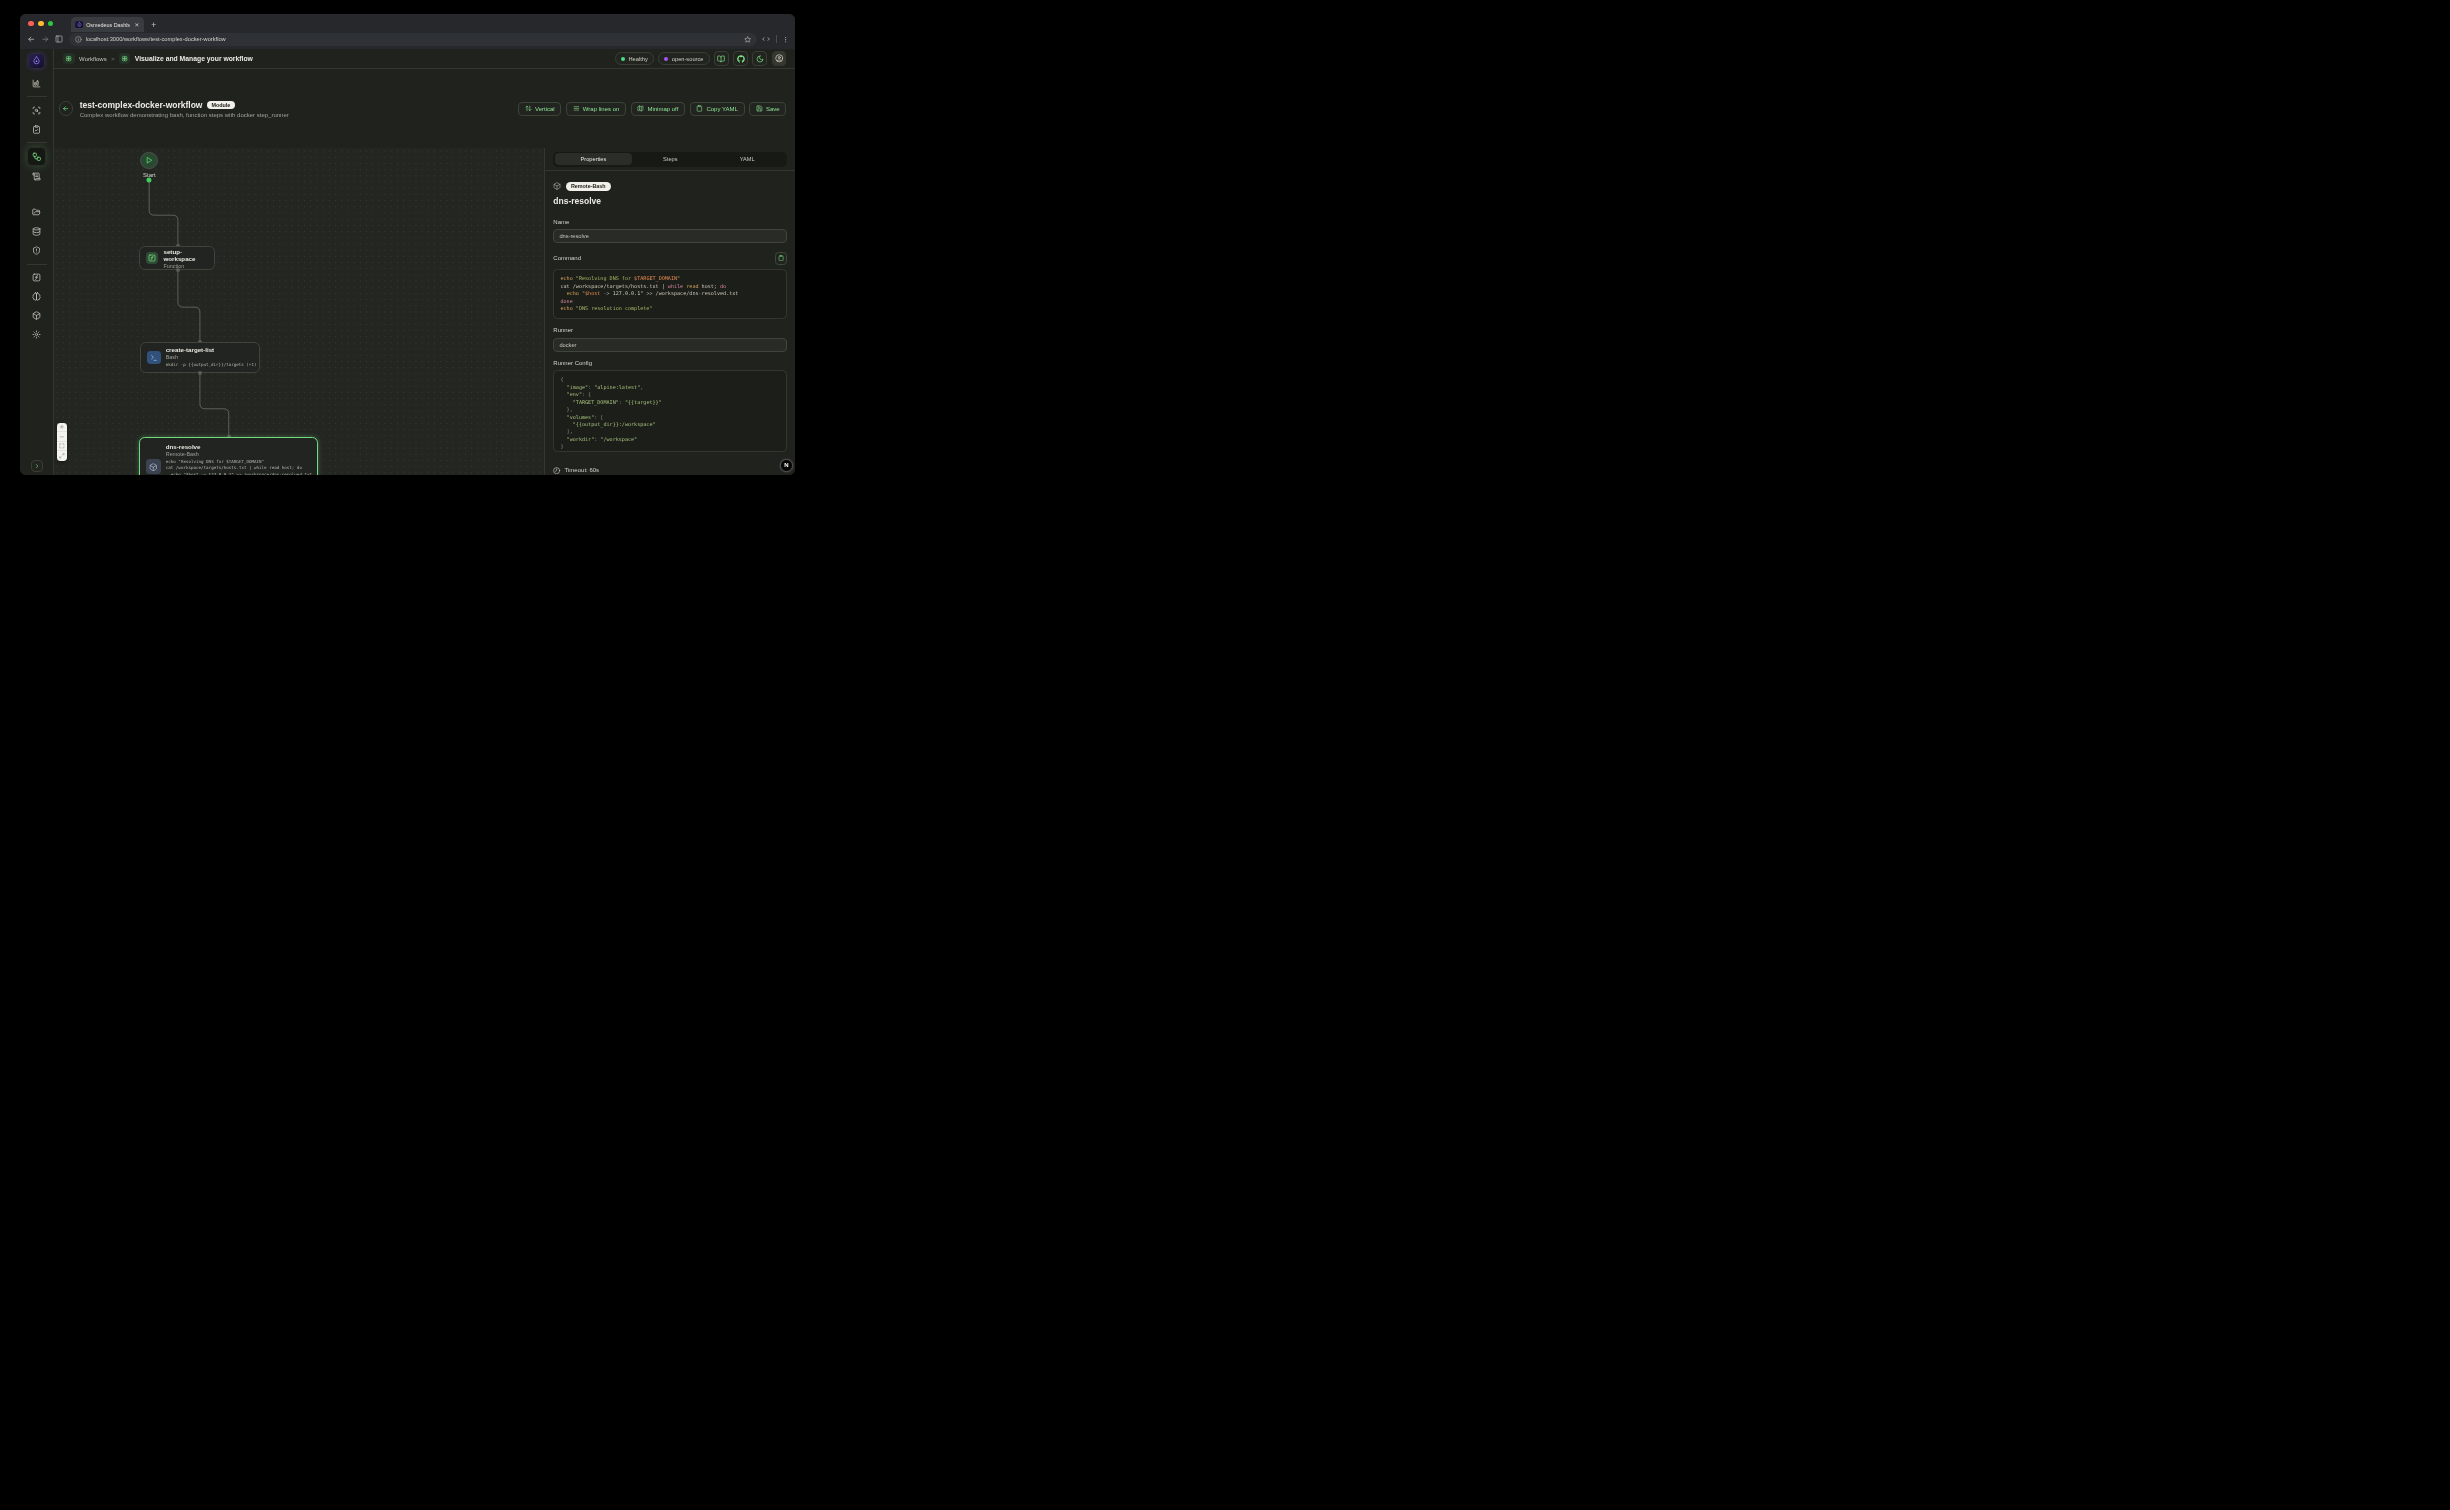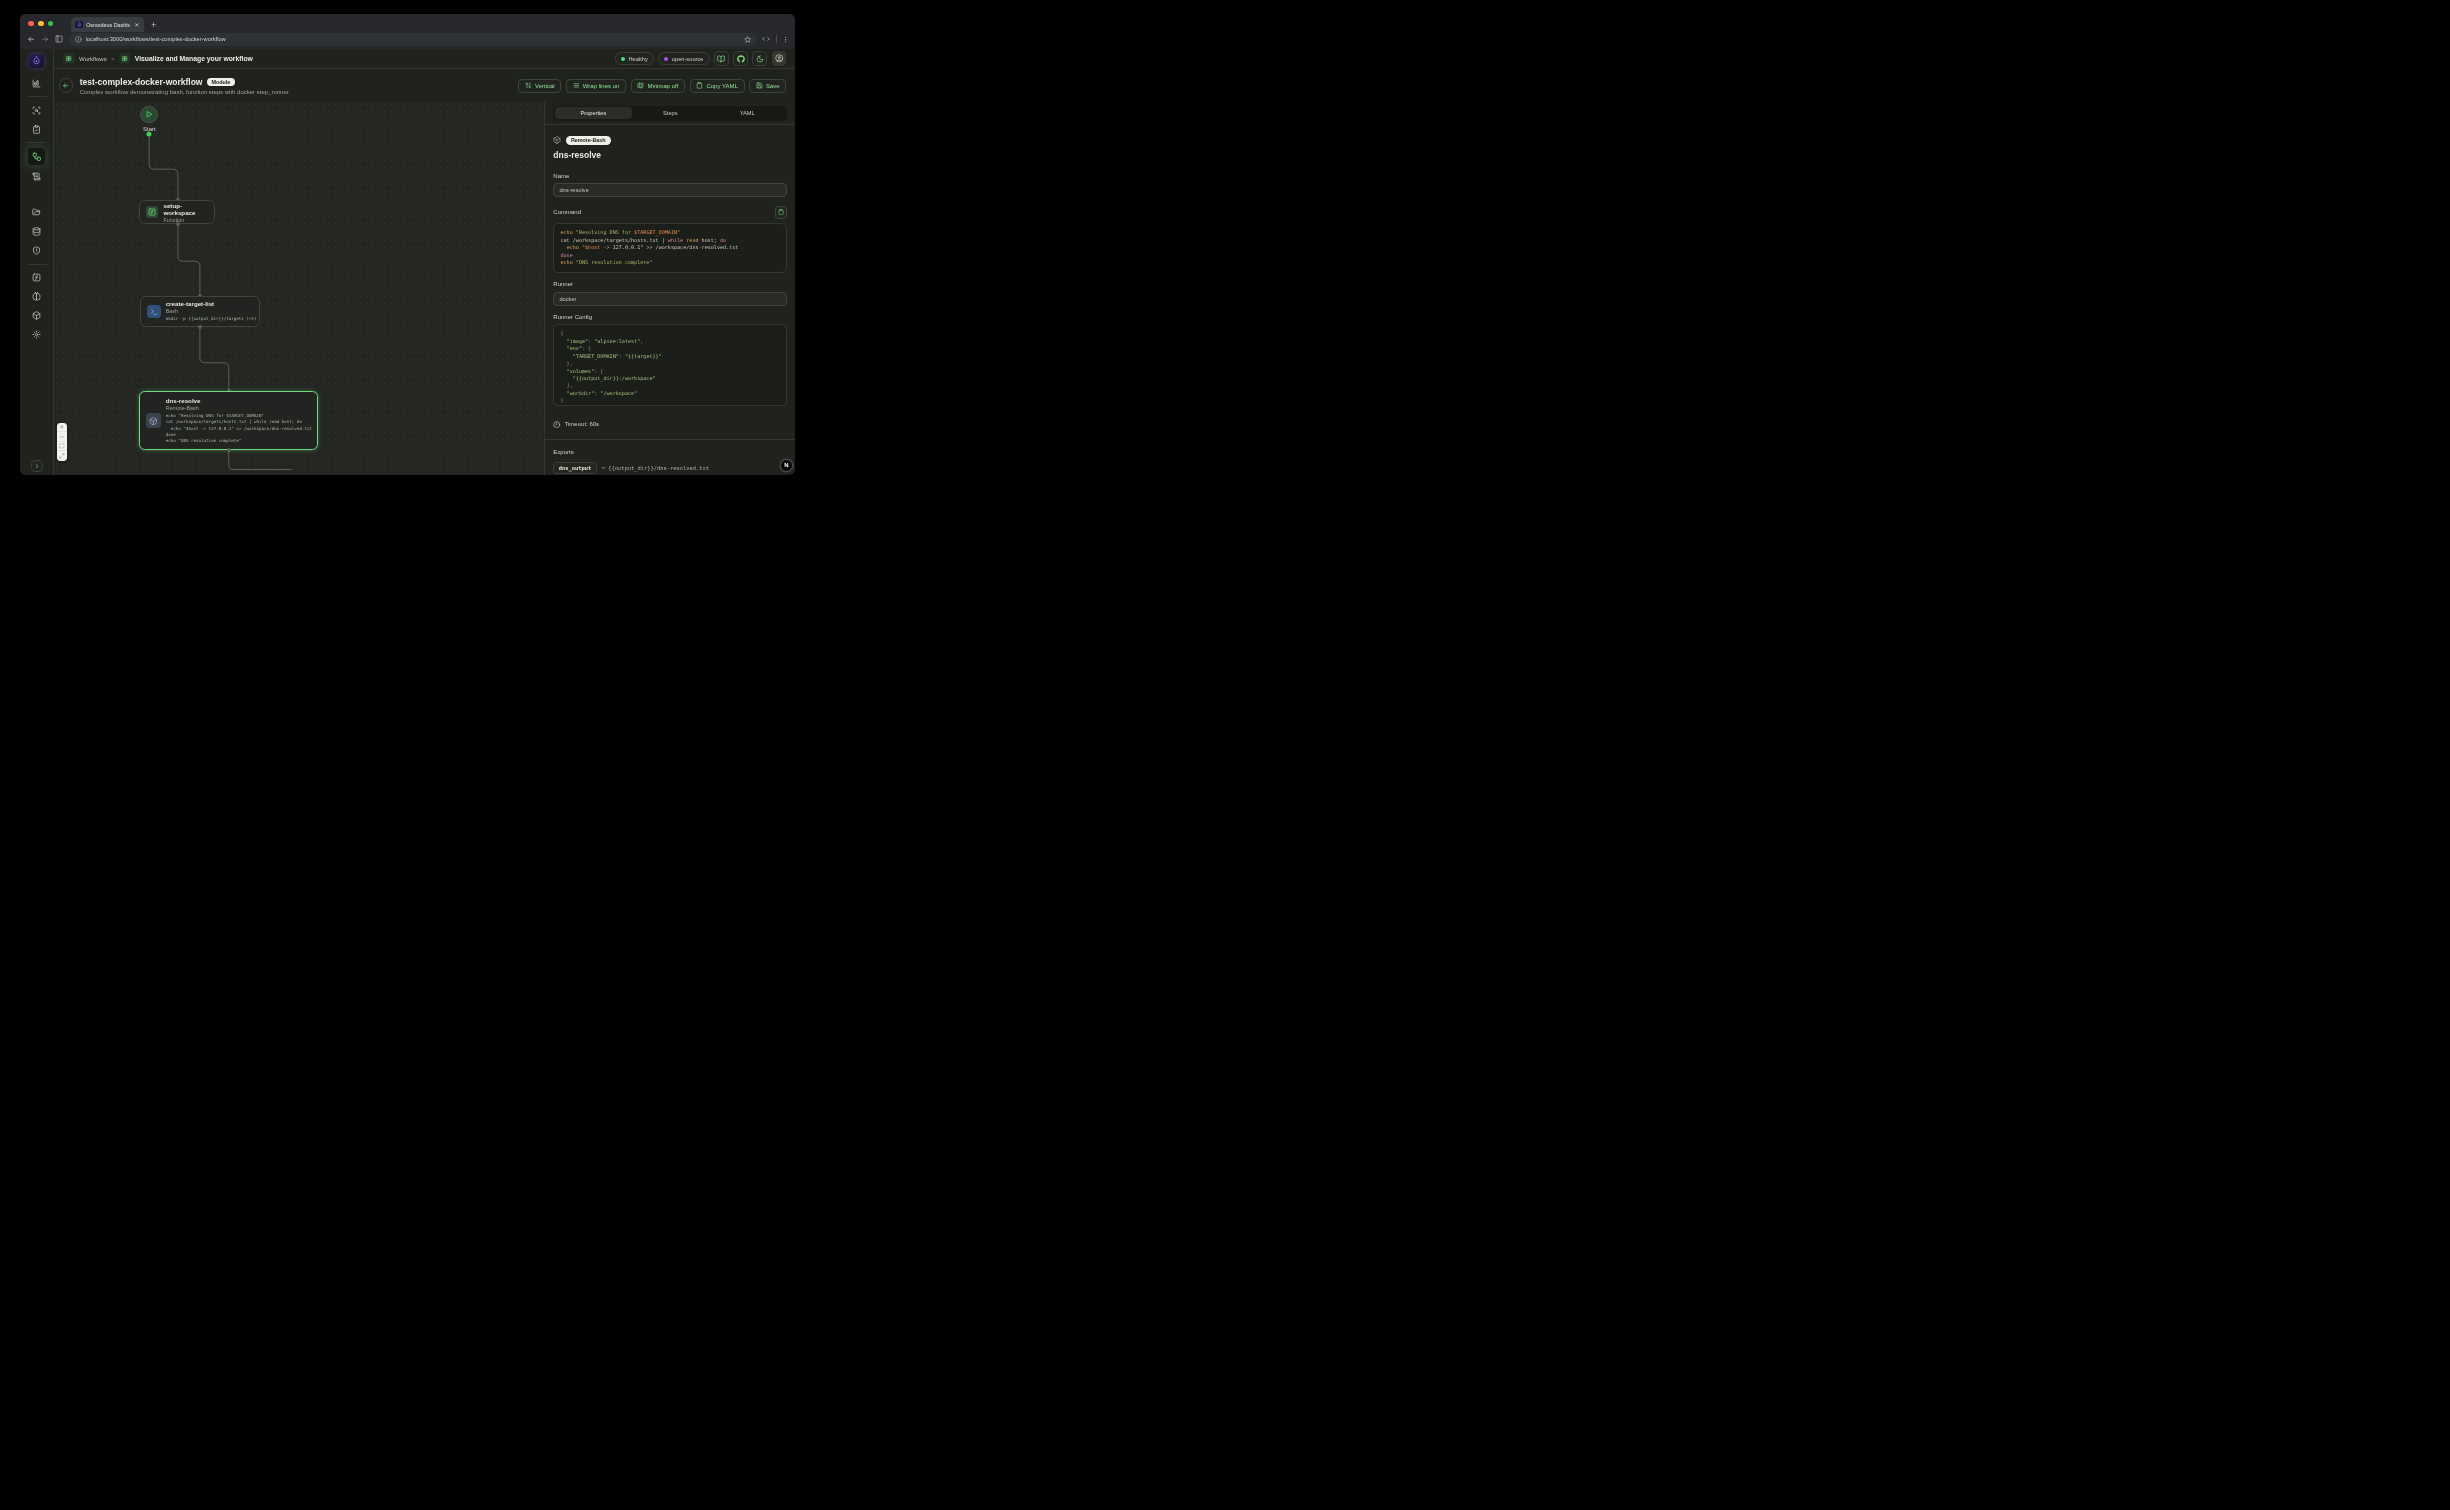--- a/index.html
+++ b/index.html
@@ -45,21 +45,21 @@
   .sb-btn { width:17px; height:17px; margin:1.1px 0; border-radius:4.5px; color:#c9c7bd;
     display:flex; align-items:center; justify-content:center; }
   .sb-btn.active { background:#161814; color:#7ee787; border:0.6px solid #2b2e28;
     box-shadow:0 0 9px rgba(126,231,135,.22); width:19px; height:19px; }
   .sb-div { width:20.3px; height:0.6px; background:#34362f; margin:3.4px 0; }
   .sb-gap { height:16px; }
   .sb-expand { position:absolute; bottom:2.8px; left:50%; transform:translateX(-50%);
     width:12px; height:12px; border:0.6px solid #3b3e36; border-radius:4px; color:#7ee787;
     display:flex; align-items:center; justify-content:center; background:#22241f; }
 
-  .right-col { flex:1; display:flex; flex-direction:column; min-width:0; }
+  .right-col { flex:1; display:flex; flex-direction:column; min-width:0;gap:23px; }
 
   
   .app-header { height:20.3px; flex:none; border-bottom:0.6px solid #34362f;
     display:flex; align-items:center; padding:0 9px; gap:4.5px; }
   .bc-icon { width:11.3px; height:11.3px; border-radius:3.4px; background:#233026;
     display:flex; align-items:center; justify-content:center; color:#7ee787; }
   .bc-label { font-size:6px; color:#c9c7bf; }
   .bc-sep { font-size:5.7px; color:#86847e; }
   .app-title { font-size:6.8px; font-weight:700; color:#eceae3; }
   .hdr-right { margin-left:auto; display:flex; align-items:center; gap:4.5px; }

